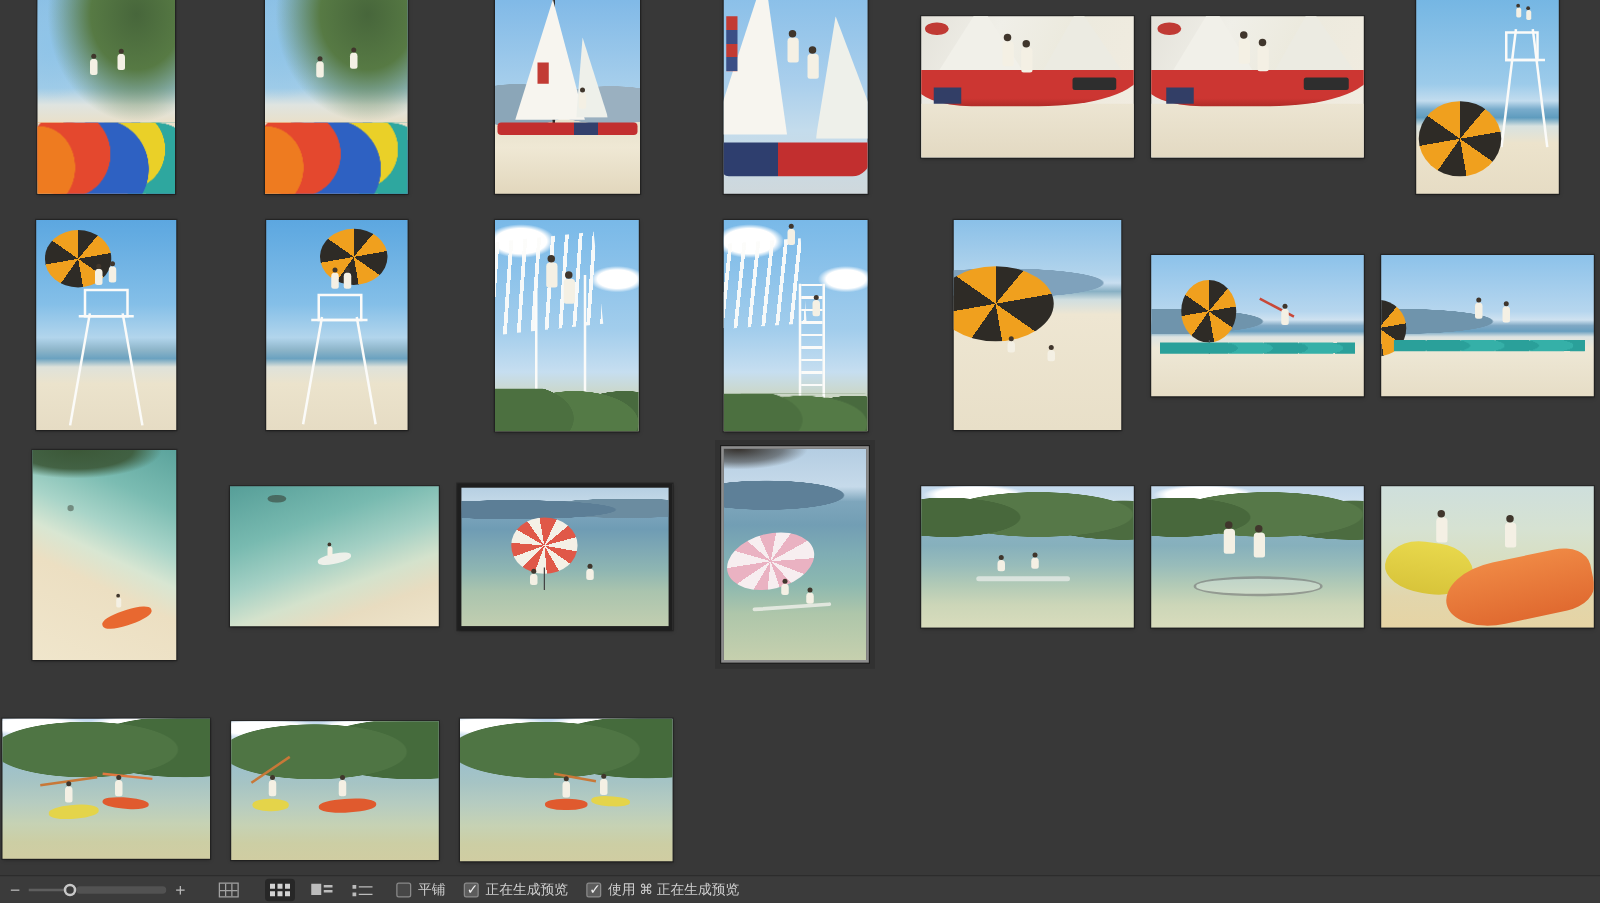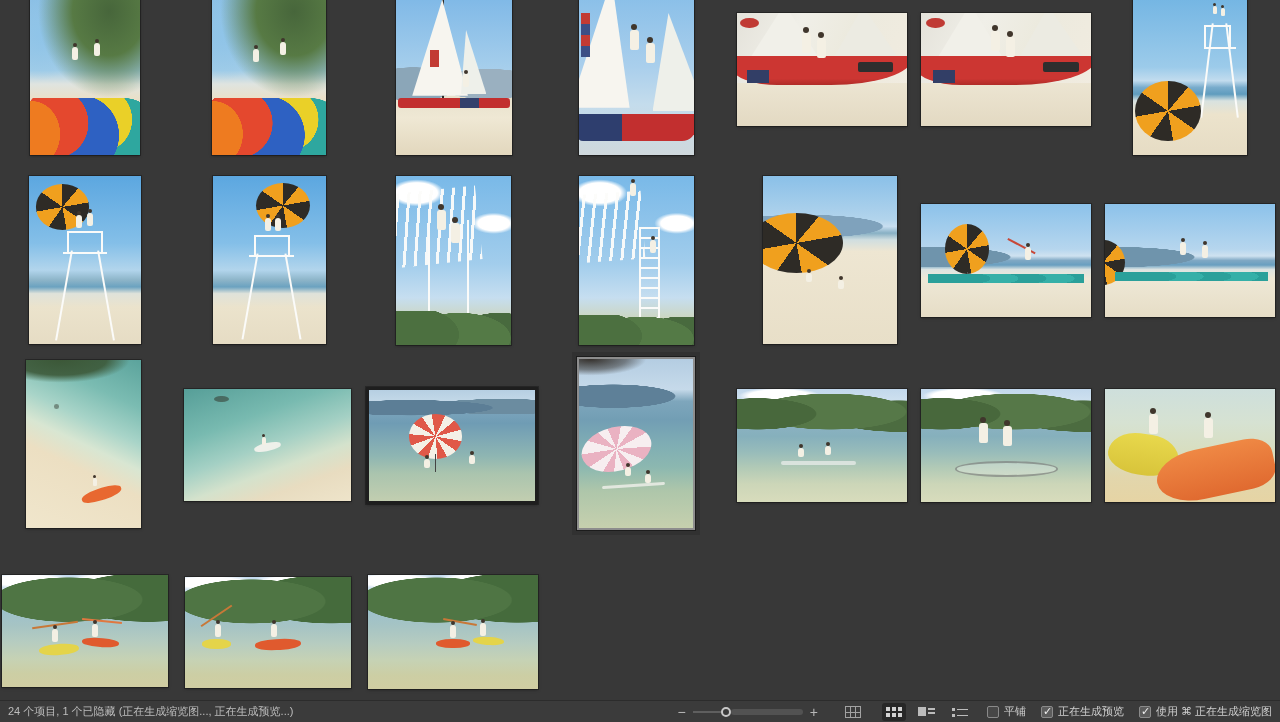--- a/index.html
+++ b/index.html
@@ -311,21 +311,20 @@
   <div class="ph sc-kayaking" style="left:368px;top:575px;width:170px;height:114px" title="Couple paddling kayaks near green headland">
     <i style="left:44%;top:40%;width:20%;height:2px;background:#c87838;transform:rotate(10deg)"></i>
     <i class="fg" style="left:48%;top:44%"></i>
     <i style="left:40%;top:56%;width:20%;height:8%;background:#e05a2e;border-radius:45%"></i>
     <i class="fg" style="left:66%;top:42%"></i>
     <i style="left:62%;top:54%;width:18%;height:7%;background:#e4d44a;border-radius:45%;transform:rotate(3deg)"></i>
   </div>
 </div>
 
 <div class="statusbar">
-  <div>24 个项目, 1 个已隐藏 (正在生成缩览图..., 正在生成预览...)</div>
   <div class="status-right">
     <div class="zoomer">
       <span class="zbtn">−</span>
       <div class="slider">
         <div class="track-l"></div>
         <div class="track-r"></div>
         <div class="handle"></div>
       </div>
       <span class="zbtn">+</span>
     </div>
@@ -350,16 +349,16 @@
     <div class="opt">
       <span class="cb"></span>
       <span class="lbl">平铺</span>
     </div>
     <div class="opt">
       <span class="cb checked"></span>
       <span class="lbl">正在生成预览</span>
     </div>
     <div class="opt">
       <span class="cb checked"></span>
-      <span class="lbl">使用 ⌘ 正在生成缩览图</span>
+      <span class="lbl">使用 ⌘ 正在生成预览</span>
     </div>
   </div>
 </div>
 
 </body></html>

